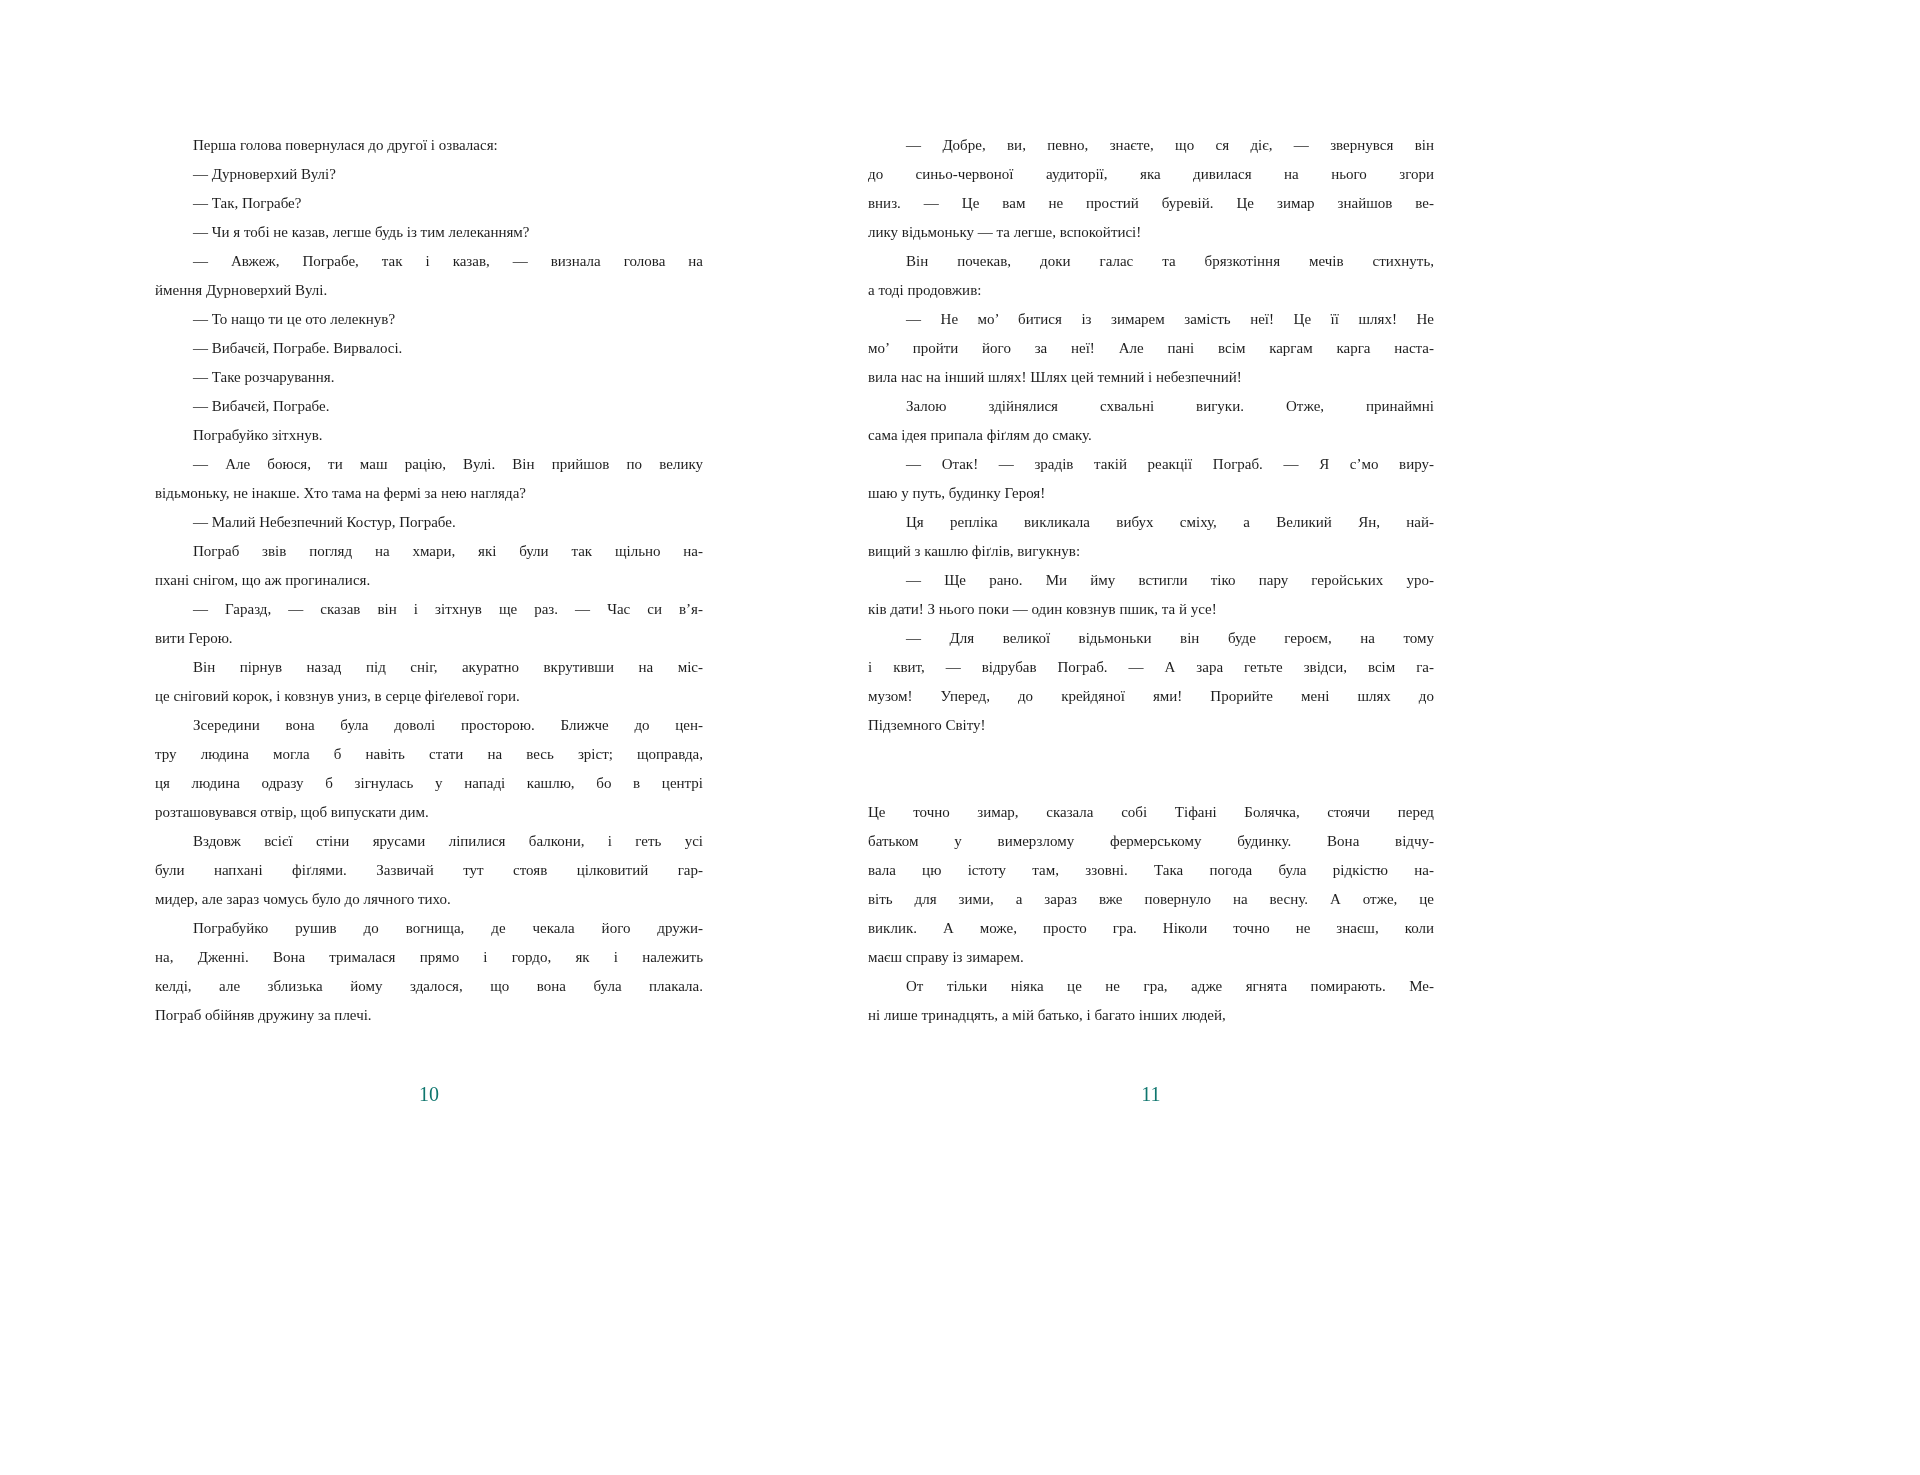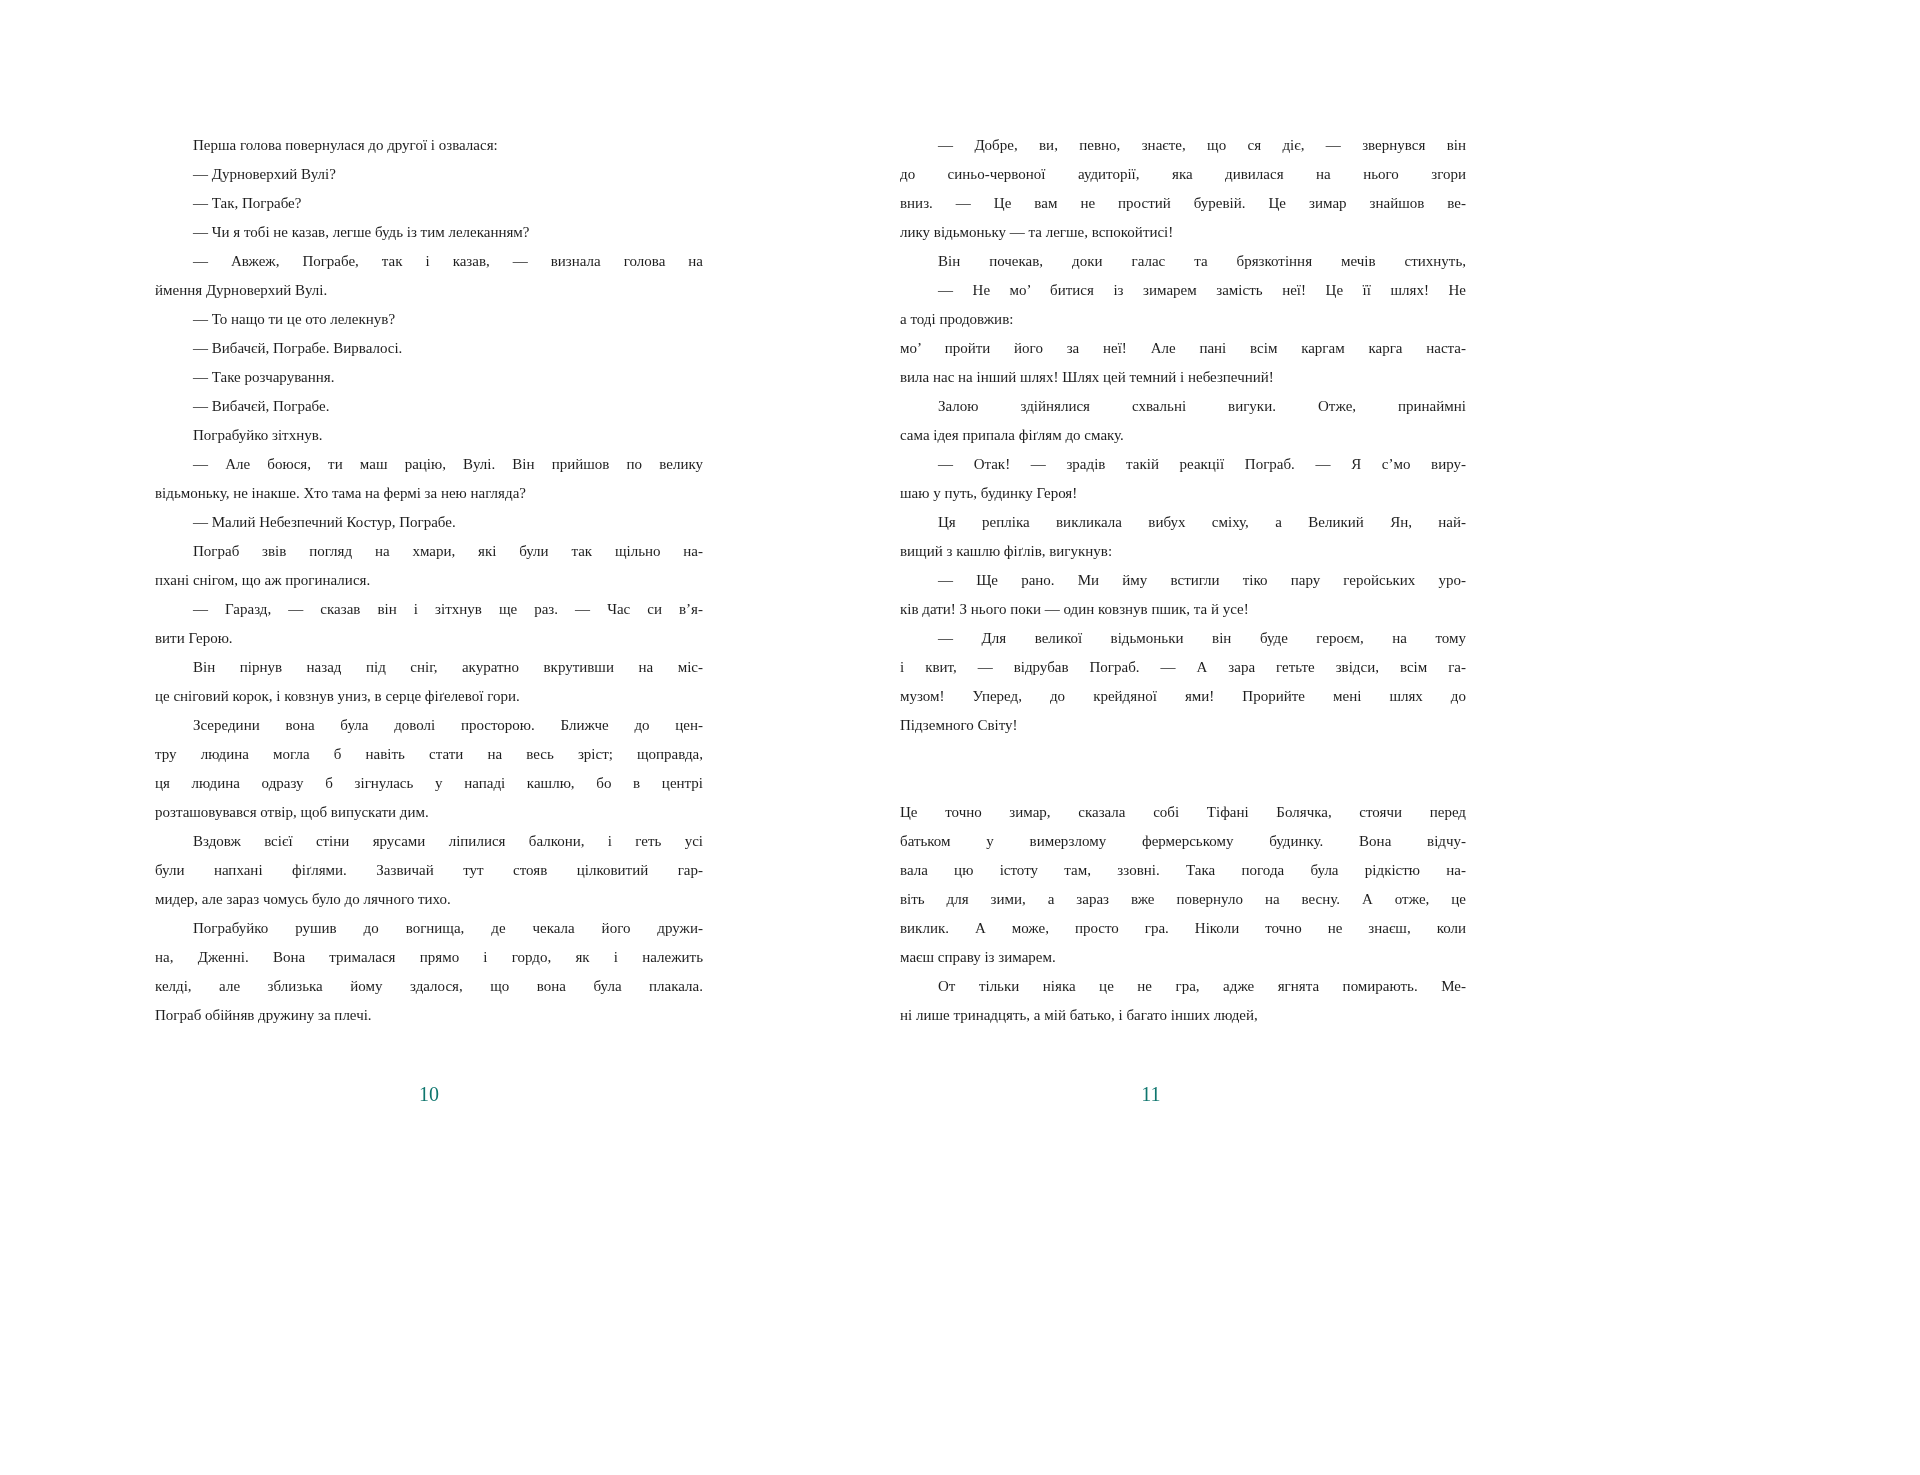--- a/index.html
+++ b/index.html
@@ -14,21 +14,21 @@
     color: #1e1e1e;
   }
   .spread { position: absolute; inset: 0; }
   .page-col {
     position: absolute;
     top: 131px;
     font-size: 15px;
     line-height: 29px;
   }
   #page-left  { left: 155px; width: 548px; }
-  #page-right { left: 868px; width: 566px; margin-left: 32px; }
+  #page-right { left: 868px; width: 566px; }
   .line {
     text-align: justify;
     text-align-last: justify;
   }
   .line.last {
     text-align: justify;
     text-align-last: left;
   }
   .line.indent { text-indent: 38px; }
   .gap { width: 100%; }
@@ -80,22 +80,22 @@
       <div class="line">келді, але зблизька йому здалося, що вона була плакала.</div>
       <div class="line last">Пограб обійняв дружину за плечі.</div>
     </div>
 
   <div class="page-col" id="page-right">
       <div class="line indent">— Добре, ви, певно, знаєте, що ся діє, — звернувся він</div>
       <div class="line">до синьо-червоної аудиторії, яка дивилася на нього згори</div>
       <div class="line">вниз. — Це вам не простий буревій. Це зимар знайшов ве-</div>
       <div class="line last">лику відьмоньку — та легше, вспокойтисі!</div>
       <div class="line indent">Він почекав, доки галас та брязкотіння мечів стихнуть,</div>
+      <div class="line last">а тоді продовжив:</div>
       <div class="line indent">— Не мо’ битися із зимарем замість неї! Це її шлях! Не</div>
-      <div class="line last">а тоді продовжив:</div>
       <div class="line">мо’ пройти його за неї! Але пані всім каргам карга наста-</div>
       <div class="line last">вила нас на інший шлях! Шлях цей темний і небезпечний!</div>
       <div class="line indent">Залою здійнялися схвальні вигуки. Отже, принаймні</div>
       <div class="line last">сама ідея припала фіґлям до смаку.</div>
       <div class="line indent">— Отак! — зрадів такій реакції Пограб. — Я с’мо виру-</div>
       <div class="line last">шаю у путь, будинку Героя!</div>
       <div class="line indent">Ця репліка викликала вибух сміху, а Великий Ян, най-</div>
       <div class="line last">вищий з кашлю фіґлів, вигукнув:</div>
       <div class="line indent">— Ще рано. Ми йму встигли тіко пару геройських уро-</div>
       <div class="line last">ків дати! З нього поки — один ковзнув пшик, та й усе!</div>

